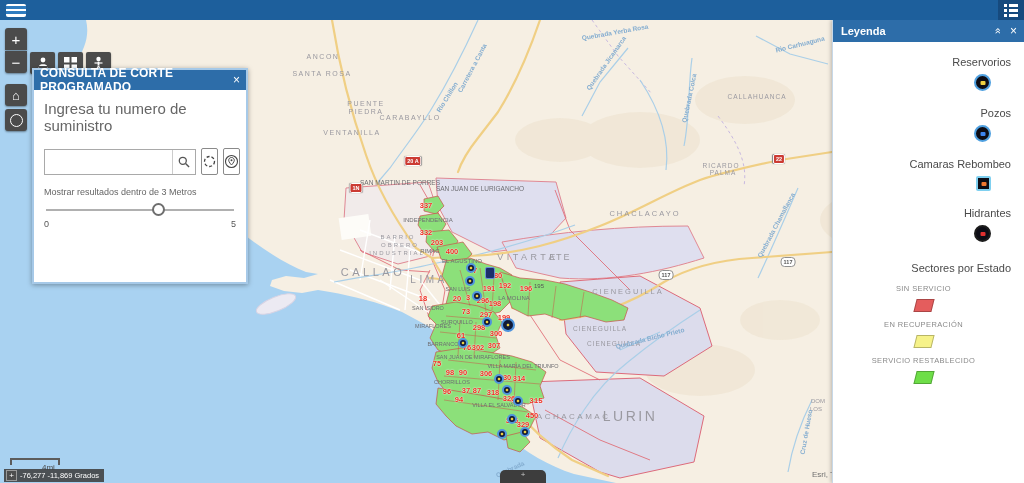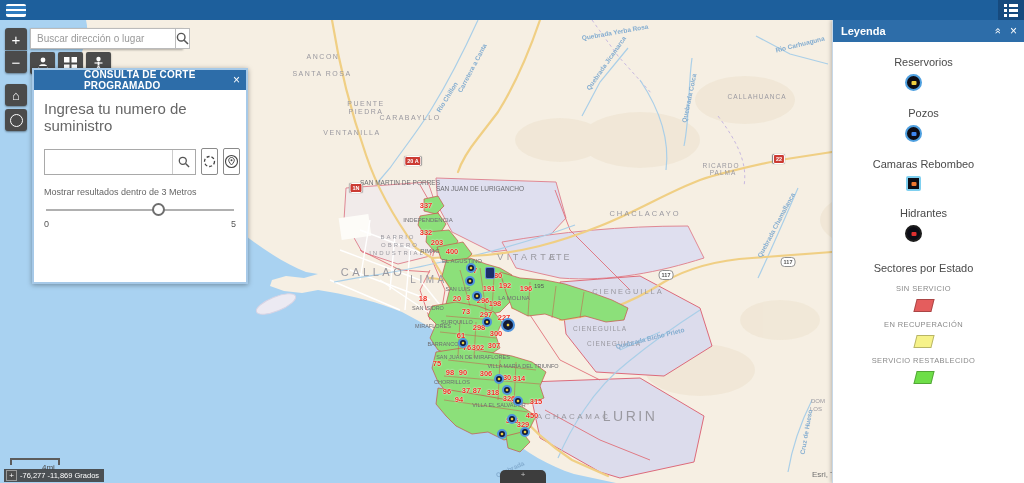--- a/index.html
+++ b/index.html
@@ -26,41 +26,41 @@
   #searchbar input::placeholder{color:#999;}
   #search-go{width:24px;background:#fff;border:1px solid #bbb;display:flex;align-items:center;justify-content:center;cursor:pointer;}
 
   
   #toolrow{position:absolute;left:30px;top:52px;display:flex;gap:3px;z-index:30;}
   .drk{width:25px;height:22px;background:#4b4b4b;border-radius:2px;display:flex;align-items:center;justify-content:center;cursor:pointer;box-shadow:0 1px 2px rgba(0,0,0,.35);}
 
   
   #consulta{position:absolute;left:32px;top:68px;width:212px;height:212px;background:#fff;border:2px solid #a6c9e8;z-index:35;box-shadow:0 1px 5px rgba(0,0,0,.35);}
   #consulta-header{height:20px;background:#2d6da9;color:#fff;display:flex;align-items:center;justify-content:space-between;padding:0 6px;}
-  #consulta-header .t{font-size:10px;font-weight:bold;letter-spacing:.2px;margin-left:44px;}
+  #consulta-header .t{font-size:12px;font-weight:bold;letter-spacing:.2px;}
   .closex{cursor:pointer;font-size:12px;line-height:1;color:#fff;}
   #consulta-body{padding:10px 10px 0 10px;}
   #supply-label{font-size:15px;color:#666;margin-bottom:14px;}
   #supply-row{display:flex;gap:5px;align-items:center;}
   #supply-input-wrap{display:flex;width:150px;height:24px;border:1px solid #a9a9a9;background:#fff;}
   #supply-input-wrap input{flex:1;border:none;outline:none;font-size:10px;padding:0 4px;min-width:0;font-family:"Liberation Sans",sans-serif;}
   #supply-mag{width:22px;border-left:1px solid #ccc;display:flex;align-items:center;justify-content:center;cursor:pointer;}
   .sqbtn{width:25px;height:25px;border:1px solid #8a8a8a;border-radius:2px;background:#fff;display:flex;align-items:center;justify-content:center;cursor:pointer;}
   #radius-label{font-size:9px;color:#666;margin:12px 0 6px 0;}
   #slider{position:relative;height:14px;margin:0 2px;}
   #slider .track{position:absolute;left:0;right:0;top:6px;height:2px;background:#b0b0b0;}
   #slider .handle{position:absolute;top:0;left:calc(60% - 7px);width:13px;height:13px;background:#fff;border:2px solid #6e6e6e;border-radius:50%;box-sizing:border-box;cursor:pointer;}
   #slider-ends{display:flex;justify-content:space-between;font-size:9px;color:#555;margin-top:2px;}
 
   
   #legend{position:absolute;left:832px;top:20px;width:192px;height:463px;background:#fff;z-index:40;border-left:1px solid #c7d8e8;box-shadow:-1px 0 4px rgba(0,0,0,.25);}
   #legend-header{height:22px;background:#2d6da9;color:#fff;display:flex;align-items:center;padding:0 8px;}
   #legend-header .t{font-size:11px;font-weight:bold;flex:1;}
   #legend-collapse{display:inline-block;transform:rotate(-90deg);font-size:11px;margin-right:10px;cursor:pointer;}
-  #legend-body{padding:14px 14px 0 3px;text-align:center;}
+  #legend-body{padding:14px 14px 0 3px;text-align:right;}
   .lg-label{font-size:11px;color:#4a4a4a;margin-bottom:6px;}
   .lg-iconrow{margin:0 20px 12px 0;}
   .pt-ic{display:inline-block;width:13px;height:13px;border-radius:50%;background:#0d0d16;box-sizing:content-box;position:relative;}
   .pt-ic::after{content:"";position:absolute;left:50%;top:50%;width:5px;height:4px;transform:translate(-50%,-50%);border-radius:1px;}
   .pt-sq{border-radius:2px !important;width:11px;height:11px;}
   #lg-section{font-size:11px;color:#4a4a4a;margin:16px 0 10px 0;}
   .st-row{display:flex;justify-content:flex-end;align-items:center;gap:6px;margin-bottom:8px;flex-direction:column;}
   .st-row .lbl{font-size:7.5px;color:#8a8a8a;letter-spacing:.4px;}
   .swatch{width:16px;height:11px;transform:skewX(-14deg);border:1px solid rgba(0,0,0,.25);}
 
@@ -260,40 +260,40 @@
         <span class="snum" style="left: 489px; top: 268px;">191</span>
         <span class="snum" style="left: 505px; top: 265px; text-align: right;">192</span>
         <span class="snum" style="left: 526px; top: 268px;">196</span>
         <span class="snum" style="left: 423px; top: 278px;">18</span>
         <span class="snum" style="left: 457px; top: 278px;">20</span>
         <span class="snum" style="left: 468px; top: 277px;">3</span>
         <span class="snum" style="left: 483px; top: 280px;">296</span>
         <span class="snum" style="left: 495px; top: 283px;">198</span>
         <span class="snum" style="left: 466px; top: 291px;">73</span>
         <span class="snum" style="left: 486px; top: 294px;">297</span>
-        <span class="snum" style="left: 504px; top: 297px;">227</span>
+        <span class="snum" style="left: 504px; top: 297px;">199</span>
         <span class="snum" style="left: 479px; top: 307px;">298</span>
         <span class="snum" style="left: 496px; top: 313px;">300</span>
         <span class="snum" style="left: 461px; top: 315px;">61</span>
         <span class="snum" style="left: 467px; top: 327px;">76</span>
         <span class="snum" style="left: 478px; top: 327px;">302</span>
         <span class="snum" style="left: 494px; top: 325px;">307</span>
         <span class="snum" style="left: 437px; top: 343px;">75</span>
         <span class="snum" style="left: 450px; top: 352px;">98</span>
         <span class="snum" style="left: 463px; top: 352px;">90</span>
         <span class="snum" style="left: 486px; top: 353px;">306</span>
         <span class="snum" style="left: 505px; top: 357px;">330</span>
         <span class="snum" style="left: 519px; top: 358px;">314</span>
         <span class="snum" style="left: 447px; top: 371px;">96</span>
         <span class="snum" style="left: 466px; top: 370px;">37</span>
         <span class="snum" style="left: 477px; top: 370px;">87</span>
         <span class="snum" style="left: 493px; top: 372px;">318</span>
         <span class="snum" style="left: 459px; top: 379px;">94</span>
         <span class="snum" style="left: 509px; top: 378px;">326</span>
-        <span class="snum" style="left: 536px; top: 381px;">315</span>
+        <span class="snum" style="left: 536px; top: 381px; font-family: Liberation Mono, monospace;">315</span>
         <span class="snum" style="left: 532px; top: 395px;">450</span>
         <span class="snum" style="left: 512px; top: 400px;">326</span>
         <span class="snum" style="left: 523px; top: 404px;">329</span>
         <span class="shield red" style="left: 356px; top: 168px;">1N</span>
         <span class="shield red" style="left: 413px; top: 141px;">20 A</span>
         <span class="shield red" style="left: 779px; top: 139px;">22</span>
         <span class="shield white" style="left: 666px; top: 255px;">117</span>
         <span class="shield white" style="left: 788px; top: 242px;">117</span>
         <span class="mkr" style="left: 471px; top: 248px; width: 10px; height: 10px;"></span>
         <span class="mkr" style="left: 477px; top: 276px; width: 10px; height: 10px;"></span>
@@ -333,29 +333,20 @@
       </div>
   </div>
 
   <div id="zoomin" class="tbtn">+</div>
   <div id="zoomout" class="tbtn">−</div>
   <div id="homebtn" class="tbtn">⌂</div>
   <div id="locatebtn" class="tbtn">
       <b></b>
     </div>
 
-  <div id="searchbar">
-    <input type="text" placeholder="Buscar dirección o lugar" style="">
-    <div id="search-go">
-      <svg width="13" height="13" viewBox="0 0 13 13">
-        <circle cx="5.2" cy="5.2" r="3.8" fill="none" stroke="#555" stroke-width="1.4"></circle>
-        <line x1="8.2" y1="8.2" x2="12" y2="12" stroke="#555" stroke-width="1.6"></line>
-      </svg>
-    </div>
-  </div>
 
   <div id="toolrow">
     <div class="drk">
       <svg width="14" height="14" viewBox="0 0 14 14">
         <circle cx="7" cy="4" r="2.4" fill="#fff"></circle>
           <path d="M3,10 C3,7.5 11,7.5 11,10 Z" fill="#fff"></path>
         <path d="M2,12 Q7,14.5 12,12" stroke="#fff" stroke-width="1.2" fill="none"></path>
       </svg>
     </div>
     <div class="drk">

